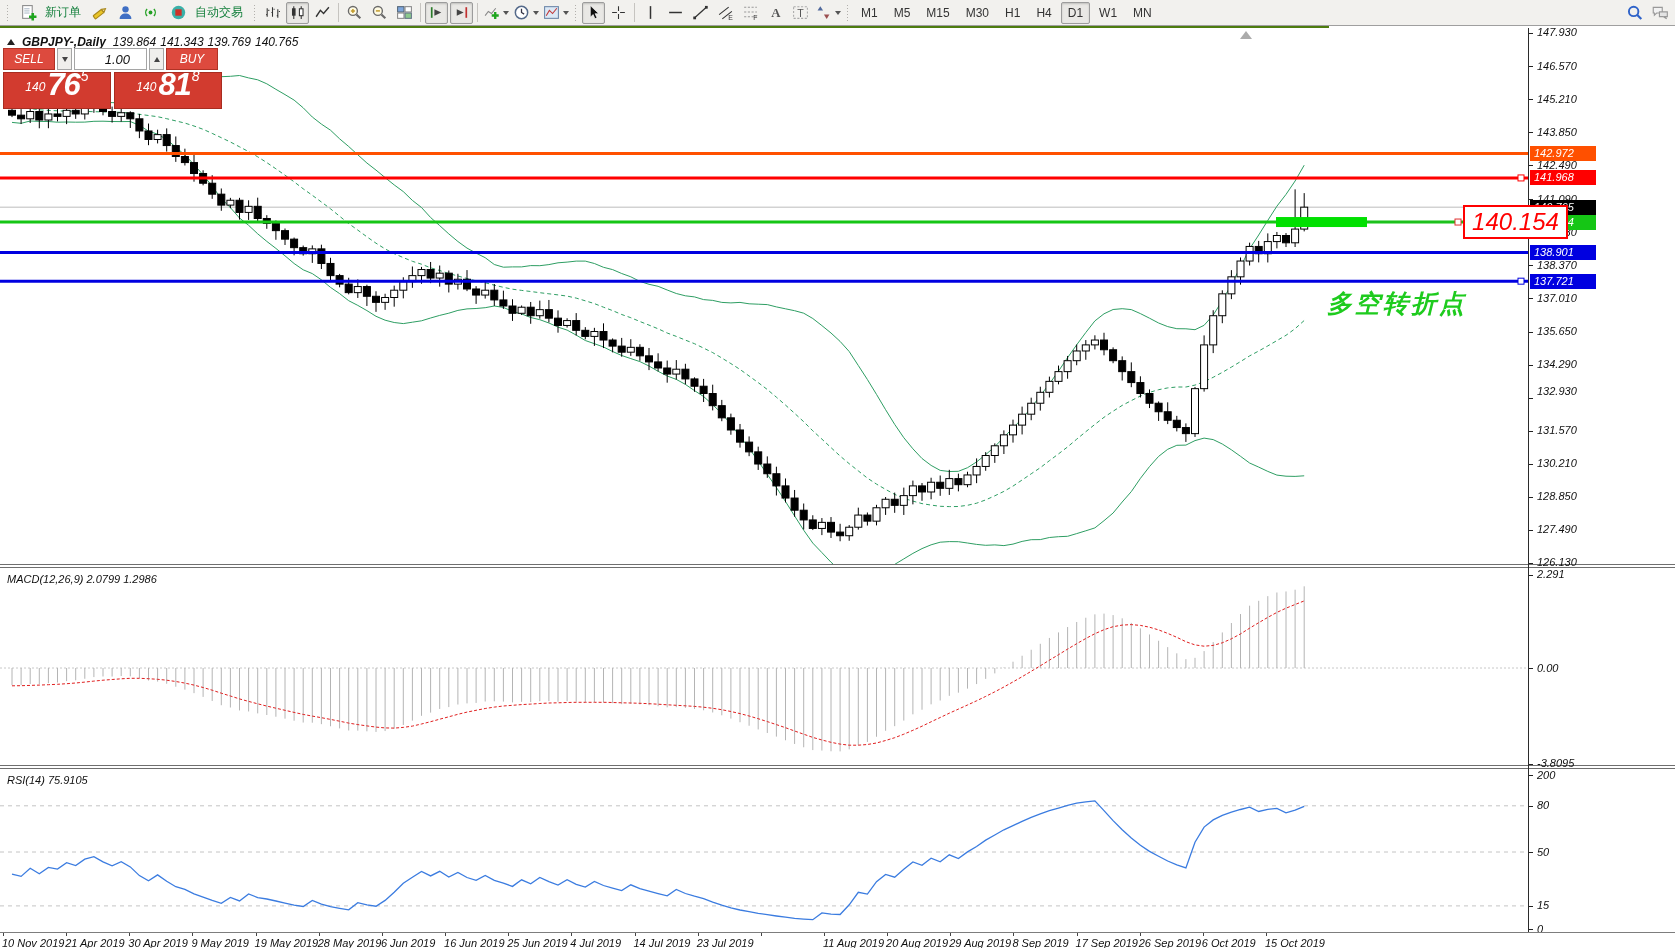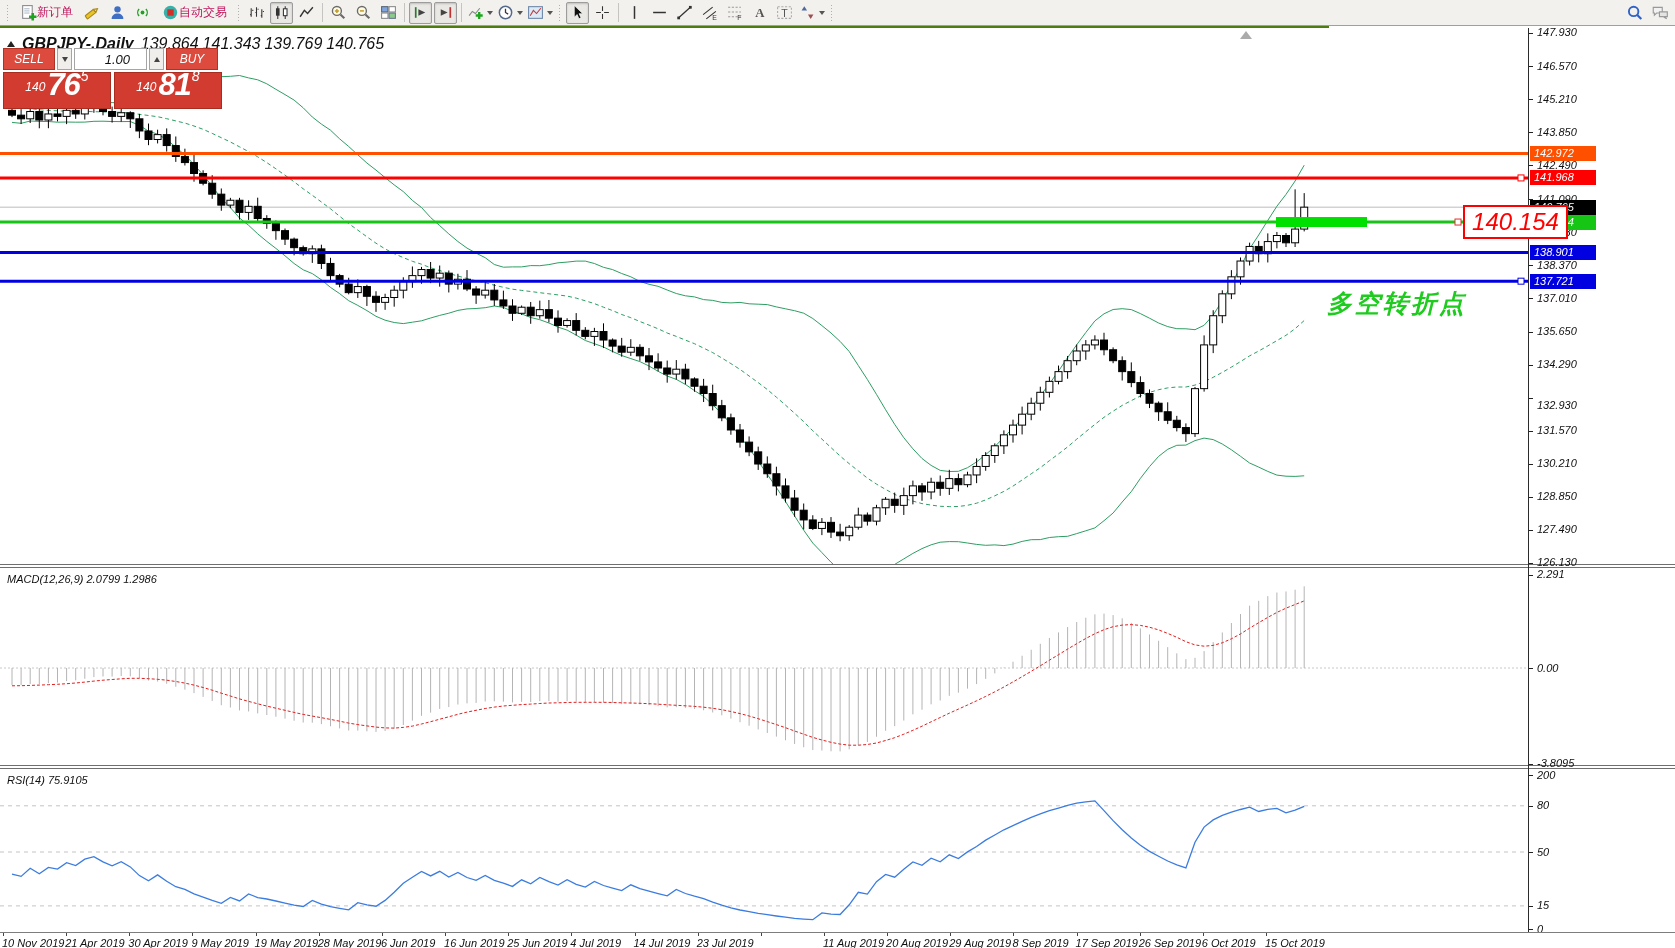--- a/index.html
+++ b/index.html
@@ -7,40 +7,40 @@
        font-family:"Liberation Sans",sans-serif;-webkit-font-smoothing:antialiased;}
   
   .toolbar{position:absolute;top:0;left:0;width:1675px;height:26px;background:#f2f1ee;
            border-bottom:1px solid #9f9f9f;display:flex;align-items:center;padding:0 3px;box-sizing:border-box;}
   .grip{width:4px;height:18px;margin:0 3px;background-image:radial-gradient(#b2b0ac 38%,transparent 40%);
         background-size:3px 3px;}
   .sep{width:1px;height:19px;background:#c6c4c0;margin:0 3px;}
   .tbtn{height:22px;min-width:23px;display:flex;align-items:center;justify-content:center;margin:0 1px;
         border:1px solid transparent;border-radius:2px;box-sizing:border-box;}
   .tbtn.active{background:#e9e8e5;border-color:#9c9c9c;box-shadow:inset 0 1px 2px rgba(0,0,0,.18);}
-  .tbtn.withlabel{padding:0 5px;gap:0;font-size:12px;color:#be185d;white-space:nowrap;}
+  .tbtn.withlabel{padding:0 5px;gap:8px;font-size:12px;color:#15803d;white-space:nowrap;}
   .caret{width:0;height:0;border-left:3px solid transparent;border-right:3px solid transparent;
          border-top:4px solid #555;margin-left:3px;}
   .tf{font-size:12px;color:#333;padding:0 6px;}
   .tb-right{margin-left:auto;display:flex;align-items:center;}
   
   .chart-window{position:absolute;top:26px;left:0;width:1329px;height:922px;background:#fff;border-top:2px solid #4d7c0f;font-style:italic;}
   .panel-sep{position:absolute;left:0;width:1675px;height:4px;background:#fff;
              border-top:1px solid #6f6f6f;border-bottom:1px solid #6f6f6f;box-sizing:border-box;}
   .axis-vline{position:absolute;left:1528px;top:0;width:1px;height:904px;background:#2b2b2b;}
   svg.plot{position:absolute;left:0;display:block;}
   .tick-label{position:absolute;left:1537px;font-size:11px;color:#101010;height:13px;line-height:13px;white-space:nowrap;}
   .tick-mark{position:absolute;left:1529px;width:4px;height:1px;background:#222;}
   .price-tag{position:absolute;left:1530px;width:66px;height:15px;line-height:15px;font-size:11px;
              color:#fff;padding-left:4px;box-sizing:border-box;white-space:nowrap;}
   .date-strip{position:absolute;left:0;top:904px;width:1675px;height:18px;border-top:1px solid #7d7d7d;background:#fff;}
   .date-label{position:absolute;top:4px;font-size:11px;color:#101010;white-space:nowrap;}
   .date-tick{position:absolute;top:0;width:1px;height:3px;background:#444;}
   .ind-label{position:absolute;left:7px;font-size:11px;color:#101010;white-space:nowrap;}
-  .header-line{position:absolute;top:7px;left:7px;font-size:16px;color:#111;display:flex;gap:7px;align-items:center;}
+  .header-line{position:absolute;top:7px;left:7px;font-size:12px;color:#111;display:flex;gap:7px;align-items:center;}
   .hdr-tri{width:0;height:0;border-left:4px solid transparent;border-right:4px solid transparent;border-bottom:6px solid #222;}
   .scroll-marker{position:absolute;left:1240px;top:3px;width:0;height:0;border-left:6px solid transparent;
                  border-right:6px solid transparent;border-bottom:8px solid #ababab;}
   
   .trade-panel{position:absolute;top:20px;left:3px;width:219px;}
   .tp-row1{display:flex;height:22px;gap:2px;}
   .btn-trade{width:52px;background:#dd4a3e;border:1px solid #b03225;color:#fff;font-size:12px;
              display:flex;align-items:center;justify-content:center;box-sizing:border-box;}
   .spin-btn{width:15px;background:#f0efec;border:1px solid #a5a5a5;display:flex;align-items:center;
             justify-content:center;box-sizing:border-box;}
@@ -244,20 +244,31 @@
   </div>
   <div class="tbtn">
     <svg width="17" height="17" viewBox="0 0 16 16">
         <path d="M5 2l2.6 4.2H2.4z" fill="#50699c"></path>
         <path d="M11 14l-2.6-4.2h5.2z" fill="#9c5050"></path>
       </svg>
     <span class="caret"></span>
   </div>
 
   <div class="grip"></div>
+  <div id="tf-group" style="display:flex;align-items:center;">
+      <div class="tbtn tf">M1</div>
+      <div class="tbtn tf">M5</div>
+      <div class="tbtn tf">M15</div>
+      <div class="tbtn tf">M30</div>
+      <div class="tbtn tf">H1</div>
+      <div class="tbtn tf">H4</div>
+      <div class="tbtn tf active">D1</div>
+      <div class="tbtn tf">W1</div>
+      <div class="tbtn tf">MN</div>
+    </div>
 
   <div class="tb-right">
     <div class="tbtn">
       <svg width="18" height="18" viewBox="0 0 16 16">
           <circle cx="6.8" cy="6.6" r="4.2" fill="none" stroke="#2f63c9" stroke-width="1.7"></circle>
           <path d="M10 9.8l3.6 3.5" stroke="#2f63c9" stroke-width="2"></path>
         </svg>
     </div>
     <div class="tbtn">
       <svg width="18" height="18" viewBox="0 0 16 16">
@@ -747,21 +758,21 @@
       <div class="tick-label" style="top:198px">139.730</div>
       <div class="tick-mark" style="top:237px"></div>
       <div class="tick-label" style="top:231px">138.370</div>
       <div class="tick-mark" style="top:270px"></div>
       <div class="tick-label" style="top:264px">137.010</div>
       <div class="tick-mark" style="top:304px"></div>
       <div class="tick-label" style="top:297px">135.650</div>
       <div class="tick-mark" style="top:337px"></div>
       <div class="tick-label" style="top:330px">134.290</div>
       <div class="tick-mark" style="top:370px"></div>
-      <div class="tick-label" style="top:371px">132.930</div>
+      <div class="tick-label" style="top:357px">132.930</div>
       <div class="tick-mark" style="top:403px"></div>
       <div class="tick-label" style="top:396px">131.570</div>
       <div class="tick-mark" style="top:436px"></div>
       <div class="tick-label" style="top:429px">130.210</div>
       <div class="tick-mark" style="top:469px"></div>
       <div class="tick-label" style="top:462px">128.850</div>
       <div class="tick-mark" style="top:502px"></div>
       <div class="tick-label" style="top:495px">127.490</div>
       <div class="tick-mark" style="top:535px"></div>
       <div class="tick-label" style="top:528px">126.130</div>

